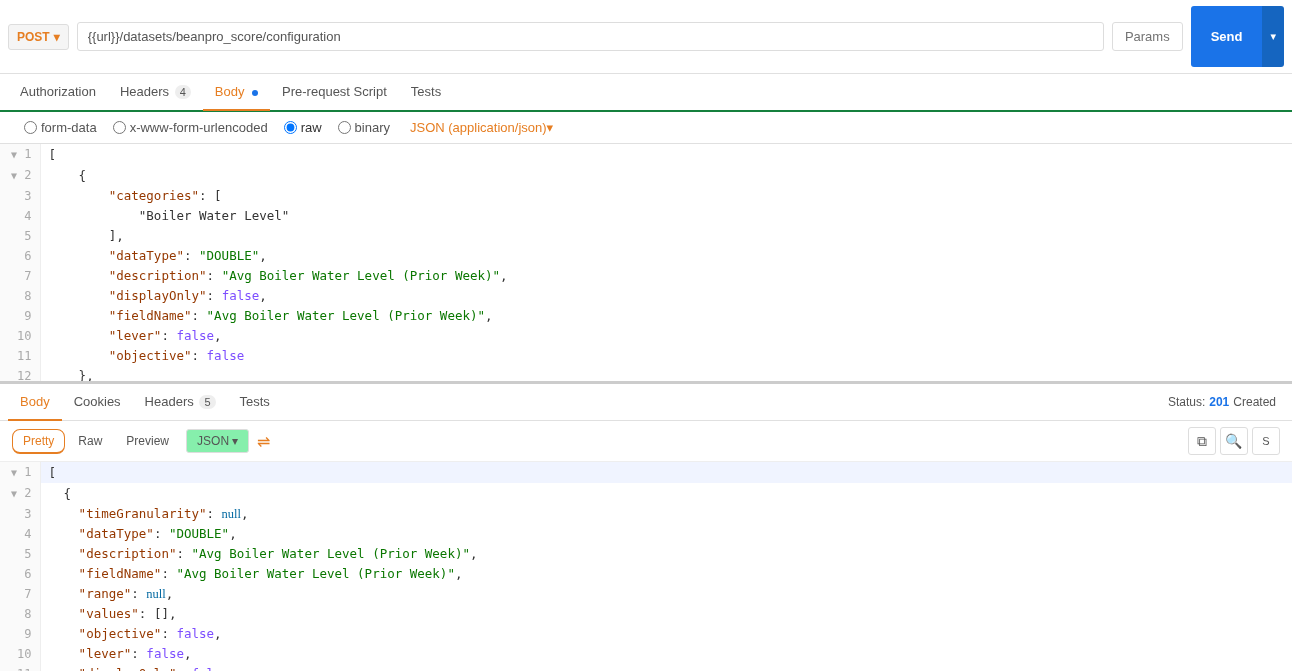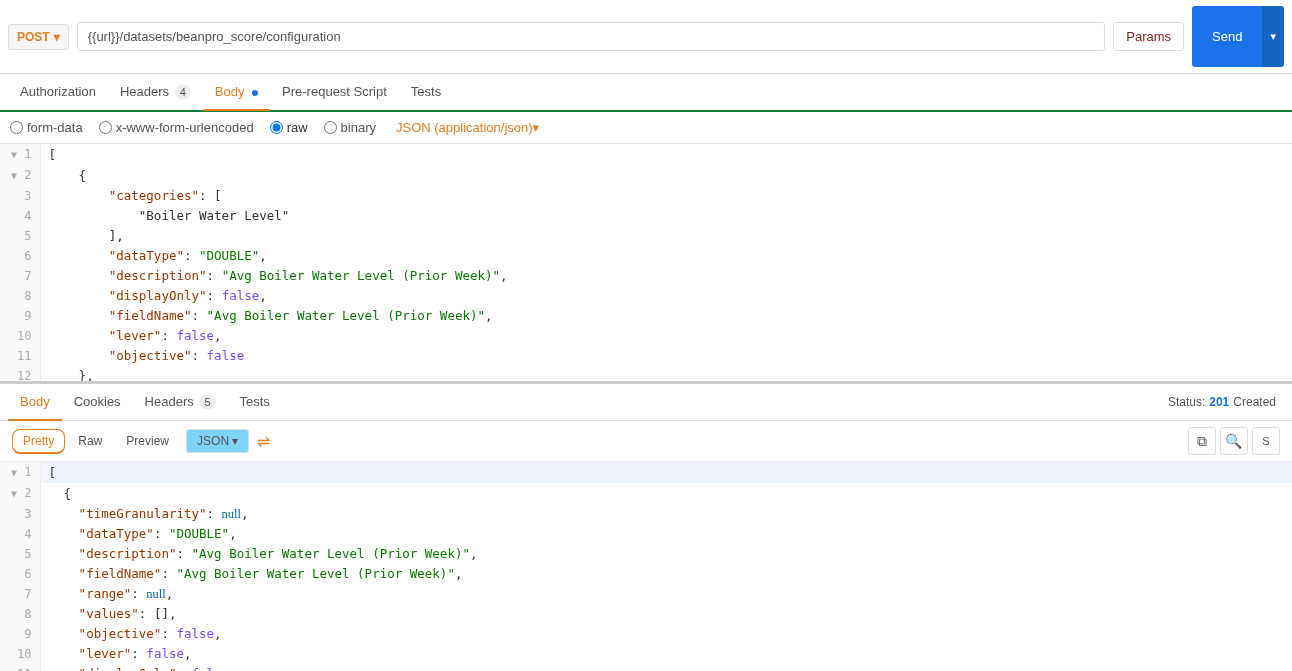--- a/index.html
+++ b/index.html
@@ -36,34 +36,34 @@
       color: #555;
       outline: none;
     }
     .params-btn {
       background: #fff;
       border: 1px solid #ddd;
       border-radius: 3px;
       padding: 6px 12px;
       font-size: 13px;
       cursor: pointer;
-      color: #7f1d1d;
+      color: #737373;
     }
     .send-btn-group {
       display: flex;
       border-radius: 3px;
       overflow: hidden;
     }
     .send-btn {
       background: #1a73e8;
       color: #fff;
       border: none;
       padding: 23px 20px;
       font-size: 13px;
-      font-weight: 400;
+      font-weight: 700;
       cursor: pointer;
     }
     .send-dropdown {
       background: #1565c0;
       color: #fff;
       border: none;
       padding: 7px 8px;
       cursor: pointer;
       font-size: 11px;
     }
@@ -102,21 +102,21 @@
       border-radius: 50%;
       display: inline-block;
       margin-left: 4px;
       vertical-align: middle;
     }
 
     
     .body-type-row {
       display: flex;
       align-items: flex-start;
-      padding: 8px 10px;
+      padding: 8px 24px;
       gap: 16px;
       border-bottom: 1px solid #e0e0e0;
       background: #fff;
     }
     .radio-option {
       display: flex;
       align-items: center;
       gap: 4px;
       font-size: 13px;
       color: #555;
@@ -229,21 +229,21 @@
     }
     .resp-json-btn {
       display: flex;
       align-items: center;
       gap: 3px;
       padding: 4px 10px;
       border: 1px solid #ddd;
       border-radius: 3px;
       font-size: 12px;
       cursor: pointer;
-      background: #7dd3fc;
+      background: #86efac;
       color: #555;
       margin-left: 4px;
     }
     .resp-icon-btn {
       width: 28px;
       height: 28px;
       display: flex;
       align-items: center;
       justify-content: center;
       border: 1px solid #ddd;

